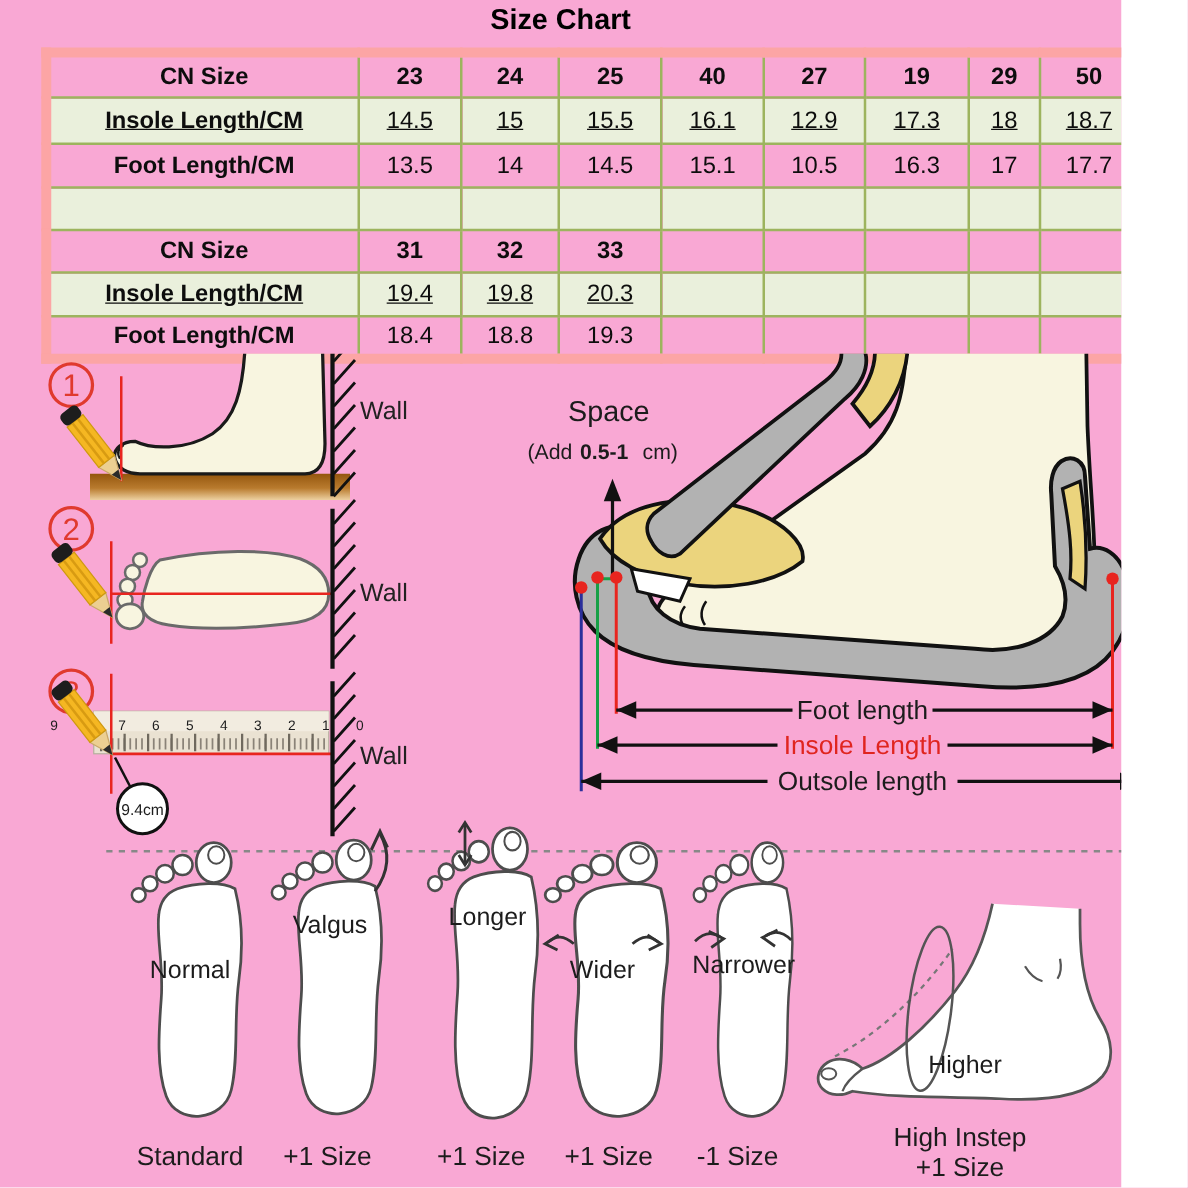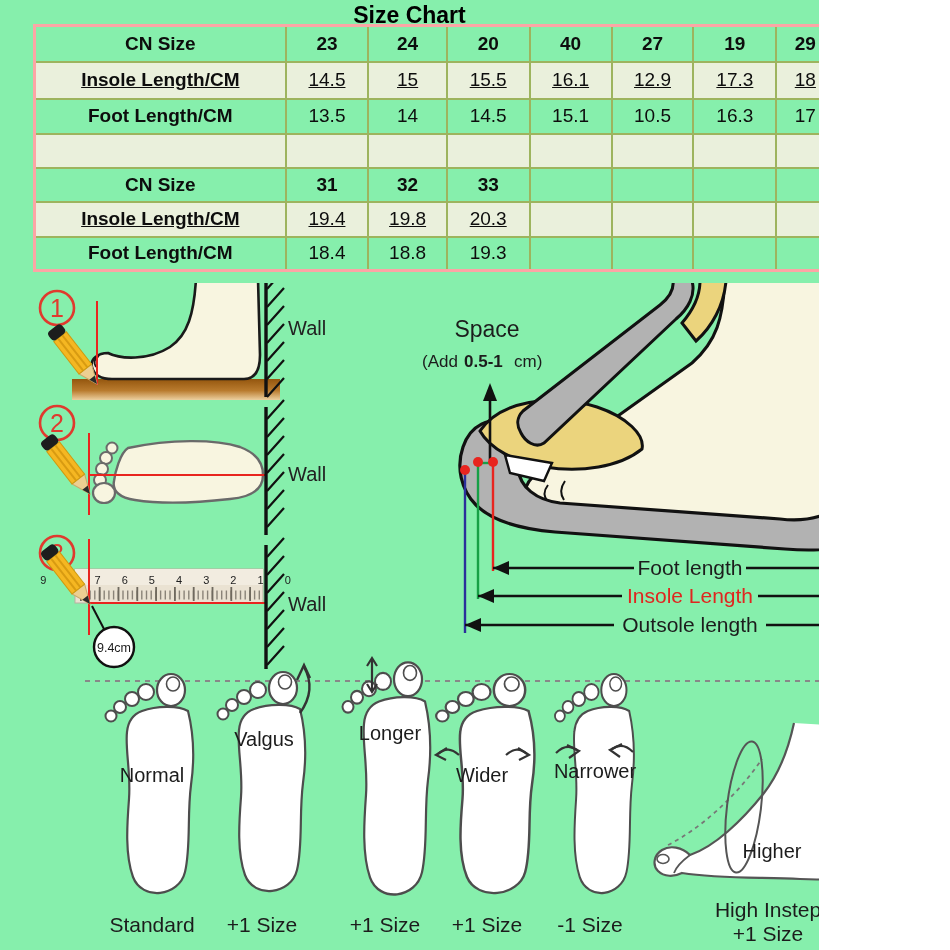--- a/index.html
+++ b/index.html
@@ -1,21 +1,21 @@
 <!DOCTYPE html>
 <html><head>
 <meta charset="utf-8">
 <style>
   html,body{margin:0;padding:0;background:#fff;}
-  #canvas{position:relative;width:819px;height:950px;background:#86efac;overflow:hidden;
+  #canvas{position:relative;width:897px;height:950px;background:#f9a8d4;overflow:hidden;
           font-family:"Liberation Sans",sans-serif;color:#111;}
   .title{position:absolute;top:2px;left:0;right:0;text-align:center;
          font-size:23px;font-weight:bold;color:#000;}
-  table.size-table{position:absolute;left:33px;top:24px;width:884px;
-         border-collapse:collapse;table-layout:fixed;border:3px solid #fca5a5;}
+  table.size-table{position:absolute;left:33px;top:38px;width:884px;
+         border-collapse:collapse;table-layout:fixed;border:8px solid #fca5a5;}
   table.size-table td{border:2px solid #9db45e;text-align:center;vertical-align:middle;
          font-size:19px;color:#0d0d0d;padding:0;overflow:hidden;}
   td.lbl{font-weight:bold;font-size:19px;}
   td.hdr{font-weight:bold;font-size:20px;}
   tr.green td{background:#eaf0dc;text-decoration:underline;}
   svg{position:absolute;display:block;}
   svg text{font-family:"Liberation Sans",sans-serif;fill:#1c1c1c;}
   .steps{left:20px;top:283px;}
   .shoe{left:420px;top:283px;}
   .feet{left:0;top:655px;}
@@ -43,21 +43,21 @@
         <col style="width:9.3%">
       <col style="width:9.4%">
         <col style="width:6.6%">
         <col style="width:9.2%">
     </colgroup>
     <tbody>
         <tr style="height:36px">
       <td class="lbl">CN Size</td>
       <td class="hdr">23</td>
       <td class="hdr">24</td>
-      <td class="hdr">20</td>
+      <td class="hdr">25</td>
       <td class="hdr">40</td>
       <td class="hdr">27</td>
       <td class="hdr">19</td>
       <td class="hdr">29</td>
       <td class="hdr">50</td>
     </tr>
     <tr class="green" style="height:37px">
       <td class="lbl">Insole Length/CM</td>
       <td>14.5</td>
       <td>15</td>

